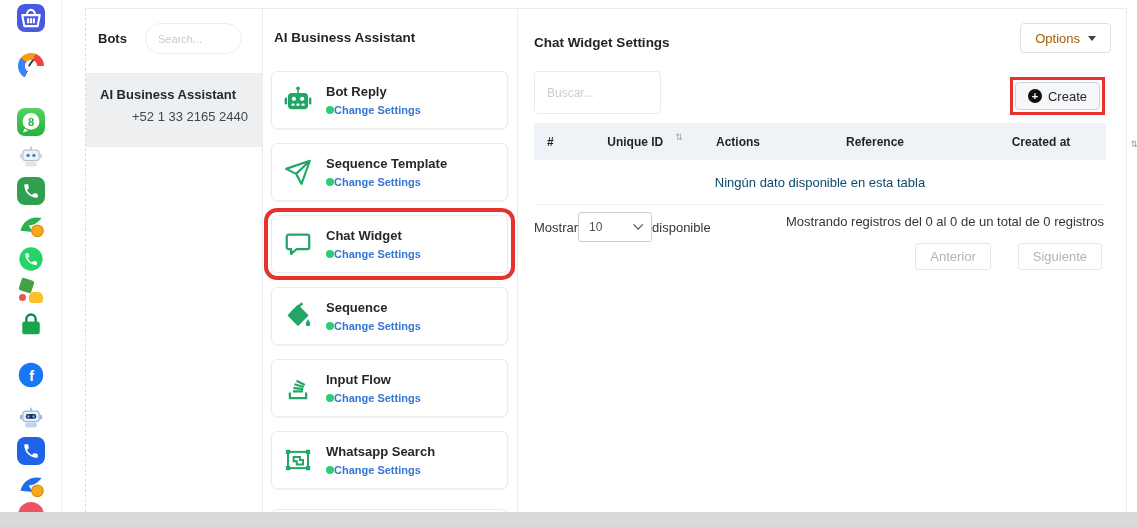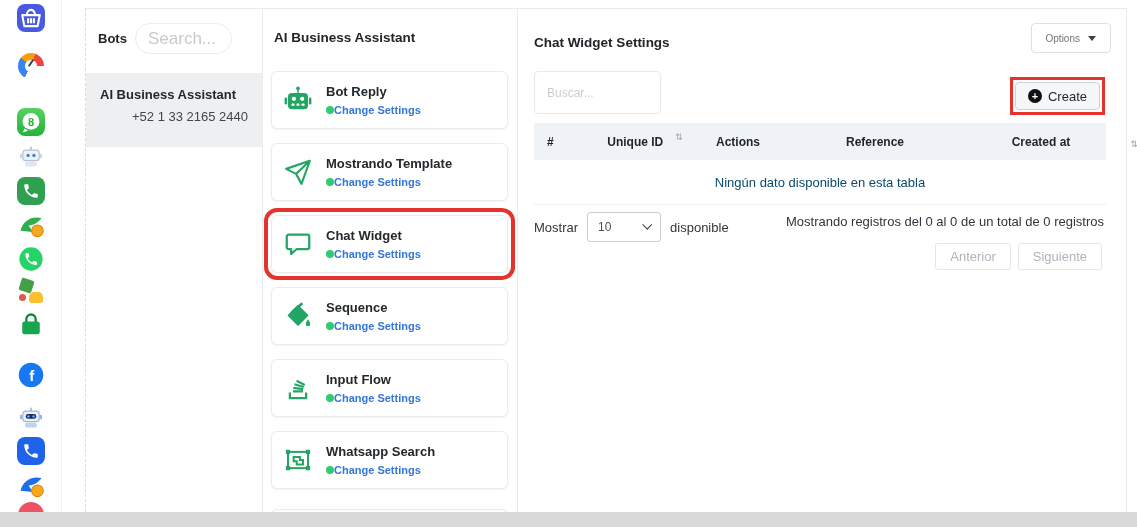--- a/index.html
+++ b/index.html
@@ -33,22 +33,22 @@
 
   
   .workspace { position:absolute; left:85px; top:8px; width:1042px; height:504px; background:#fff;
     border-top:1px solid #e9ecef; border-right:1px solid #e9ecef; border-left:1px dashed #d9dde1; }
 
   
   .bots-panel { position:absolute; left:0; top:0; width:177px; height:100%;
     border-right:1px solid #e9ecef; }
   .bots-header { position:absolute; left:0; top:14px; width:100%; height:32px; }
   .bots-title { position:absolute; left:12px; top:8px; font-size:13px; font-weight:bold; }
-  .bots-search { position:absolute; left:49px; top:0; width:97px; height:31px; border:1px solid #ededed;
-    border-radius:16px; padding:0 12px; font-size:17px; color:#555; outline:none;
+  .bots-search { position:absolute; left:59px; top:0; width:97px; height:31px; border:1px solid #ededed;
+    border-radius:16px; padding:0 12px; font-size:11px; color:#555; outline:none;
     font-family:"Liberation Sans",sans-serif; }
   .bots-search::placeholder { color:#c6cacf; }
   .bot-item { position:absolute; left:0; top:64px; width:100%; height:74px; background:#edeff1;
     padding:14px 14px; cursor:pointer; }
   .bot-name { font-size:13px; font-weight:bold; color:#23282d; margin-bottom:7px; }
   .bot-phone { font-size:13px; color:#40474e;text-align:right; }
 
   
   .features-panel { position:absolute; left:177px; top:0; width:255px; height:100%;
     border-right:1px solid #e9ecef; overflow:hidden; }
@@ -64,21 +64,21 @@
   .card-link { display:flex; align-items:center; margin-top:5px; cursor:pointer; }
   .dot { width:8px; height:8px; border-radius:50%; background:#2ecc71; }
   .link-txt { font-size:11px; font-weight:bold; color:#3577d4; }
   .partial-card { position:absolute; left:8px; top:500px; width:237px; height:10px;
     border:1px solid #e9ebee; border-bottom:none; border-radius:6px 6px 0 0; }
 
   
   .settings-panel { position:absolute; left:432px; top:0; width:610px; height:100%; }
   .s-title { position:absolute; left:16px; top:26px; font-size:13.5px; font-weight:bold; }
   .options-btn { position:absolute; right:17px; top:14px; height:30px; padding:0 14px; background:#fff;
-    border:1px solid #dde1e5; border-radius:4px; font-size:10px; color:#737373; display:flex;
+    border:1px solid #dde1e5; border-radius:4px; font-size:13px; color:#a16207; display:flex;
     align-items:center; gap:8px; cursor:pointer; font-family:"Liberation Sans",sans-serif; }
   .caret { width:0; height:0; border-left:4px solid transparent; border-right:4px solid transparent;
     border-top:5px solid #3c4248; }
   .buscar { position:absolute; left:16px; top:62px; width:127px; height:43px; border:1px solid #e8ebee;
     border-radius:4px; padding:16px 12px; font-size:12px; color:#444; outline:none;
     font-family:"Liberation Sans",sans-serif; }
   .buscar::placeholder { color:#c9cdd3; }
   .create-wrap { position:absolute; right:23px; top:68px; border:3px solid #e5322c; padding:2px; }
   .create-btn { height:28px; padding:0 12px; background:#f6f7f8; border:1px solid #ccd1d6;
     border-radius:4px; font-size:13px; color:#23282d; display:flex; align-items:center; gap:6px;
@@ -92,27 +92,27 @@
   .th-num { width:40px; text-align:left; padding-left:13px; }
   .th-uid { width:142px; display:flex; align-items:center; justify-content:center; }
   .th-act { width:130px; }
   .th-ref { width:130px; }
   .th-cre { width:130px; display:flex; align-items:center; justify-content:center; }
   .sort { font-size:9px; font-weight:normal; color:#9aa1a9; margin-left:12px; transform:translateY(-5px); }
   .sort-right { position:absolute; right:-32px; top:4px; margin-left:0; transform:none; }
   .empty-row { height:45px; display:flex; align-items:center; justify-content:center; font-size:13px;
     color:#0c4a6e; border-bottom:1px solid #eef1f4; }
   .mostrar-group { position:absolute; left:16px; top:203px; height:30px; display:flex;
-    align-items:center; gap:9px; font-size:13px; color:#30363c; }
+    align-items:center; font-size:13px; color:#30363c; }
   .select { width:74px; height:30px; border:1px solid #c9ced4; border-radius:3px; display:flex;
     align-items:center; padding:0 10px; font-size:12px; color:#4a5056; cursor:pointer; position:relative; }
   .sel-chevron { position:absolute; right:10px; top:9px; width:7px; height:7px;
     border-right:1.6px solid #3c4248; border-bottom:1.6px solid #3c4248; transform:rotate(45deg) translateY(-1px); }
   .info { position:absolute; right:24px; top:205px; font-size:13px; color:#30363c; }
-  .pagination { position:absolute; right:26px; top:234px; display:flex; gap:7px; }
+  .pagination { position:absolute; right:26px; top:234px; display:flex; gap:27px; }
   .page-btn { height:27px; padding:0 14px; background:#fff; border:1px solid #e4e7ea; border-radius:3px;
     font-size:13px; color:#aeb4bb; cursor:pointer; font-family:"Liberation Sans",sans-serif; }
 
   .bottom-bar { position:absolute; left:0; top:512px; width:1137px; height:15px; background:#d9d9d9; z-index:5; }
 </style>
 </head>
 <body>
 
 <div class="rail">
   <div class="ricon sq bg-blue" style="top:4px">
@@ -248,21 +248,21 @@
         </div>
       </div>
 
       <div class="card">
         <span class="card-icon">
           <svg viewBox="0 0 24 24" fill="none" stroke="#23a566" stroke-width="1.7" stroke-linejoin="round">
             <path d="M21.5 3 L10.5 13.5 M21.5 3 L14.8 21.5 L10.5 13.5 L2.5 9.5 Z"></path>
             </svg>
         </span>
         <div class="card-text">
-          <div class="card-title">Mostrando Template</div>
+          <div class="card-title">Sequence Template</div>
           <div class="card-link">
             <span class="dot"></span>
             <span class="link-txt">Change Settings</span>
           </div>
         </div>
       </div>
 
       <div class="card annotated">
         <span class="card-icon">
           <svg viewBox="0 0 24 24" fill="none" stroke="#23a566" stroke-width="1.8" stroke-linejoin="round">

